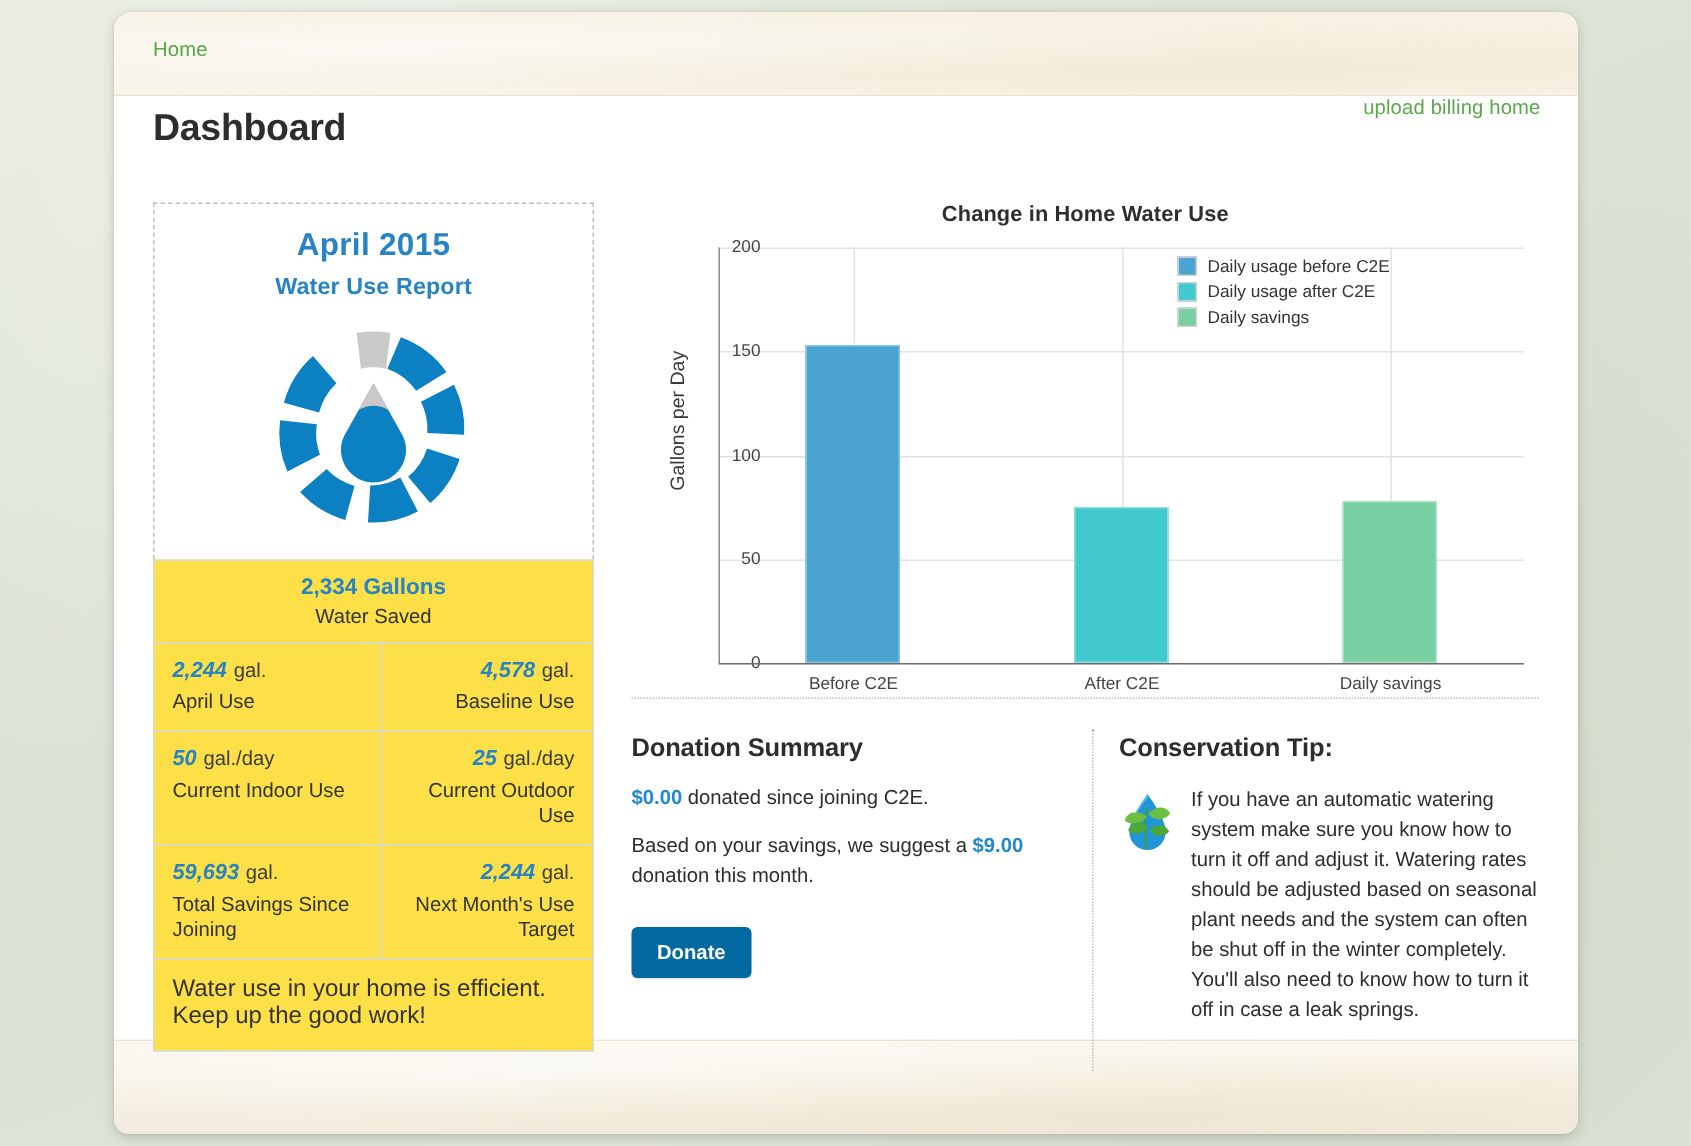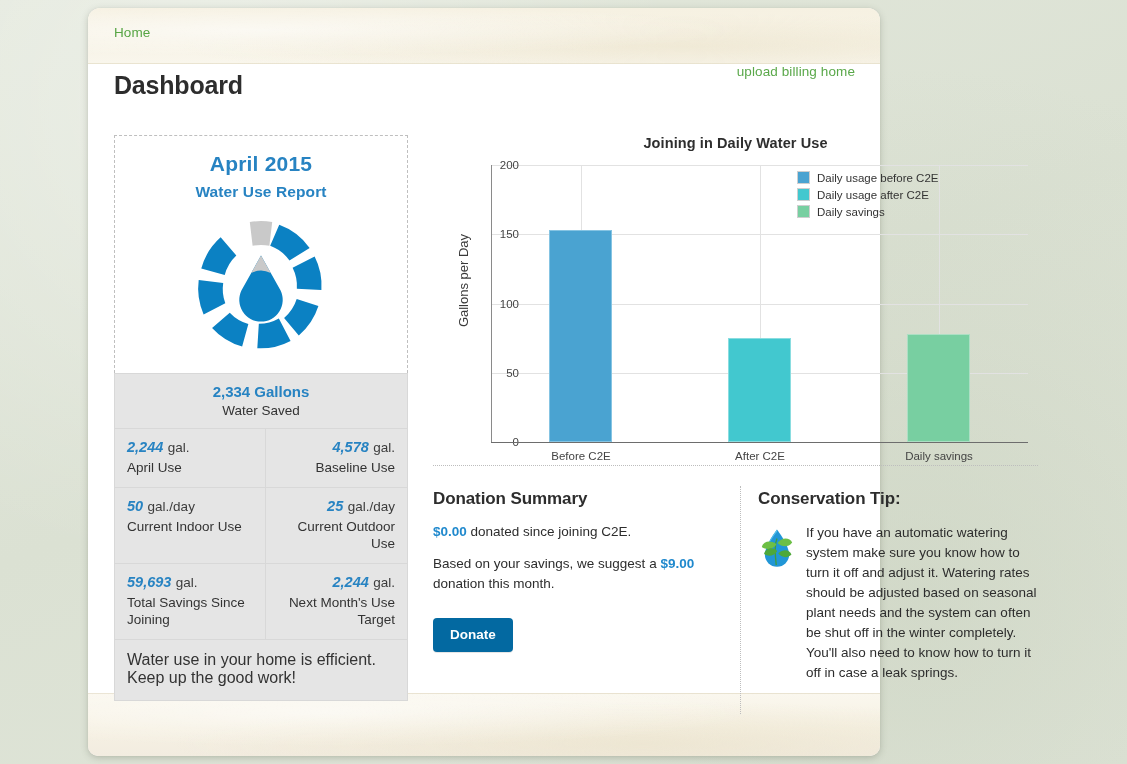--- a/index.html
+++ b/index.html
@@ -12,22 +12,22 @@
   body {
     background-image:
       radial-gradient(circle at 18% 12%, rgba(255,255,255,.35), rgba(255,255,255,0) 42%),
       radial-gradient(circle at 82% 78%, rgba(190,200,178,.40), rgba(255,255,255,0) 48%),
       linear-gradient(160deg, #e3e8dc 0%, #dbe1d3 48%, #e1e6da 100%);
   }
 
   
   .page-card {
     position: absolute;
-    left: 88px; top: 8px;
-    width: 792px; height: 748px;
+    left: 76px; top: 8px;
+    width: 976px; height: 748px;
     background: #ffffff;
     border-radius: 12px 12px 10px 10px;
     box-shadow: 0 2px 7px rgba(90,95,80,.30), 0 0 1px rgba(0,0,0,.15);
   }
   .card-header-band {
     position: absolute; left: 0; top: 0;
     width: 100%; height: 56px;
     border-radius: 12px 12px 0 0;
     background:
       radial-gradient(ellipse at 22% 40%, rgba(255,255,255,.55), rgba(255,255,255,0) 55%),
@@ -75,21 +75,21 @@
     padding-top: 16px;
   }
   .rc-month { font-size: 21px; color: #2783c2; font-weight: 700; letter-spacing: .2px; }
   .rc-sub   { font-size: 15.5px; color: #2783c2; font-weight: 700; margin-top: 7px; letter-spacing: .1px; }
   .rc-logo  { margin-top: 14px; display: flex; justify-content: center; }
 
   .stats-table {
     border: 1px solid #d8d8d8;
     border-collapse: collapse;
     width: 294px;
-    background: #e5e5e5;
+    background: #fde047;
   }
   .stats-table td {
     border: 1px solid #d8d8d8;
     padding: 9px 12px 11px 12px;
     vertical-align: top;
   }
   .saved-cell { text-align: center; padding: 9px 8px 10px 8px !important; }
   .saved-big  { font-size: 15px; color: #2783c2; font-weight: 700; }
   .saved-lab  { font-size: 13.5px; color: #333; margin-top: 3px; }
   .num   { color: #2783c2; font-weight: 700; font-size: 14.5px; font-style: italic; }
@@ -242,21 +242,21 @@
         </td>
       </tr>
       <tr>
         <td class="note-cell" colspan="2">Water use in your home is efficient. Keep up the good work!</td>
       </tr>
     </tbody>
       </table>
   </div>
 
   <div class="chart-wrap">
-    <div class="chart-title">Joining in Daily Water Use</div>
+    <div class="chart-title">Change in Home Water Use</div>
     <div class="plot" id="plot">
       <div class="ylabel-rot">Gallons per Day</div>
     <div class="ytick" style="top: 287px;">0</div>
         <div class="gridline" style="top: 217.75px;"></div>
         <div class="ytick" style="top: 217.75px;">50</div>
         <div class="gridline" style="top: 148.5px;"></div>
         <div class="ytick" style="top: 148.5px;">100</div>
         <div class="gridline" style="top: 79.25px;"></div>
         <div class="ytick" style="top: 79.25px;">150</div>
         <div class="gridline" style="top: 10px;"></div>

